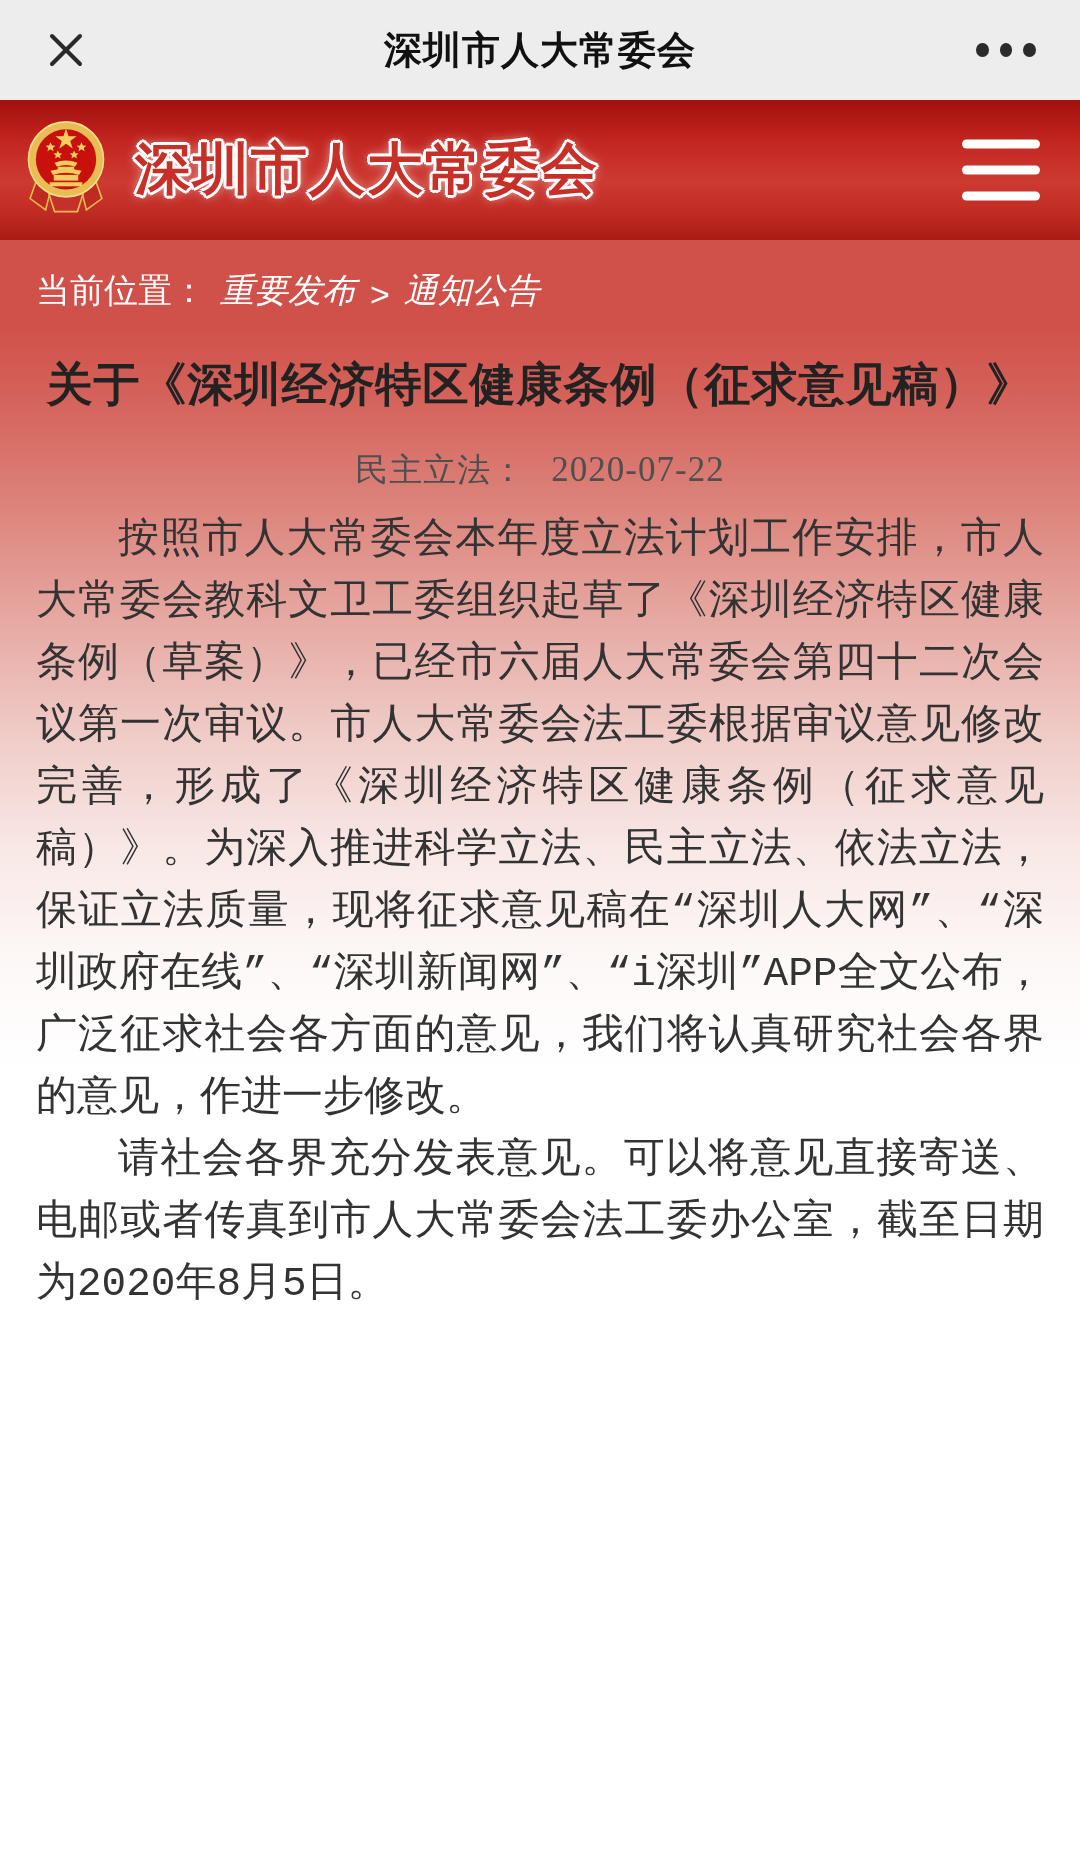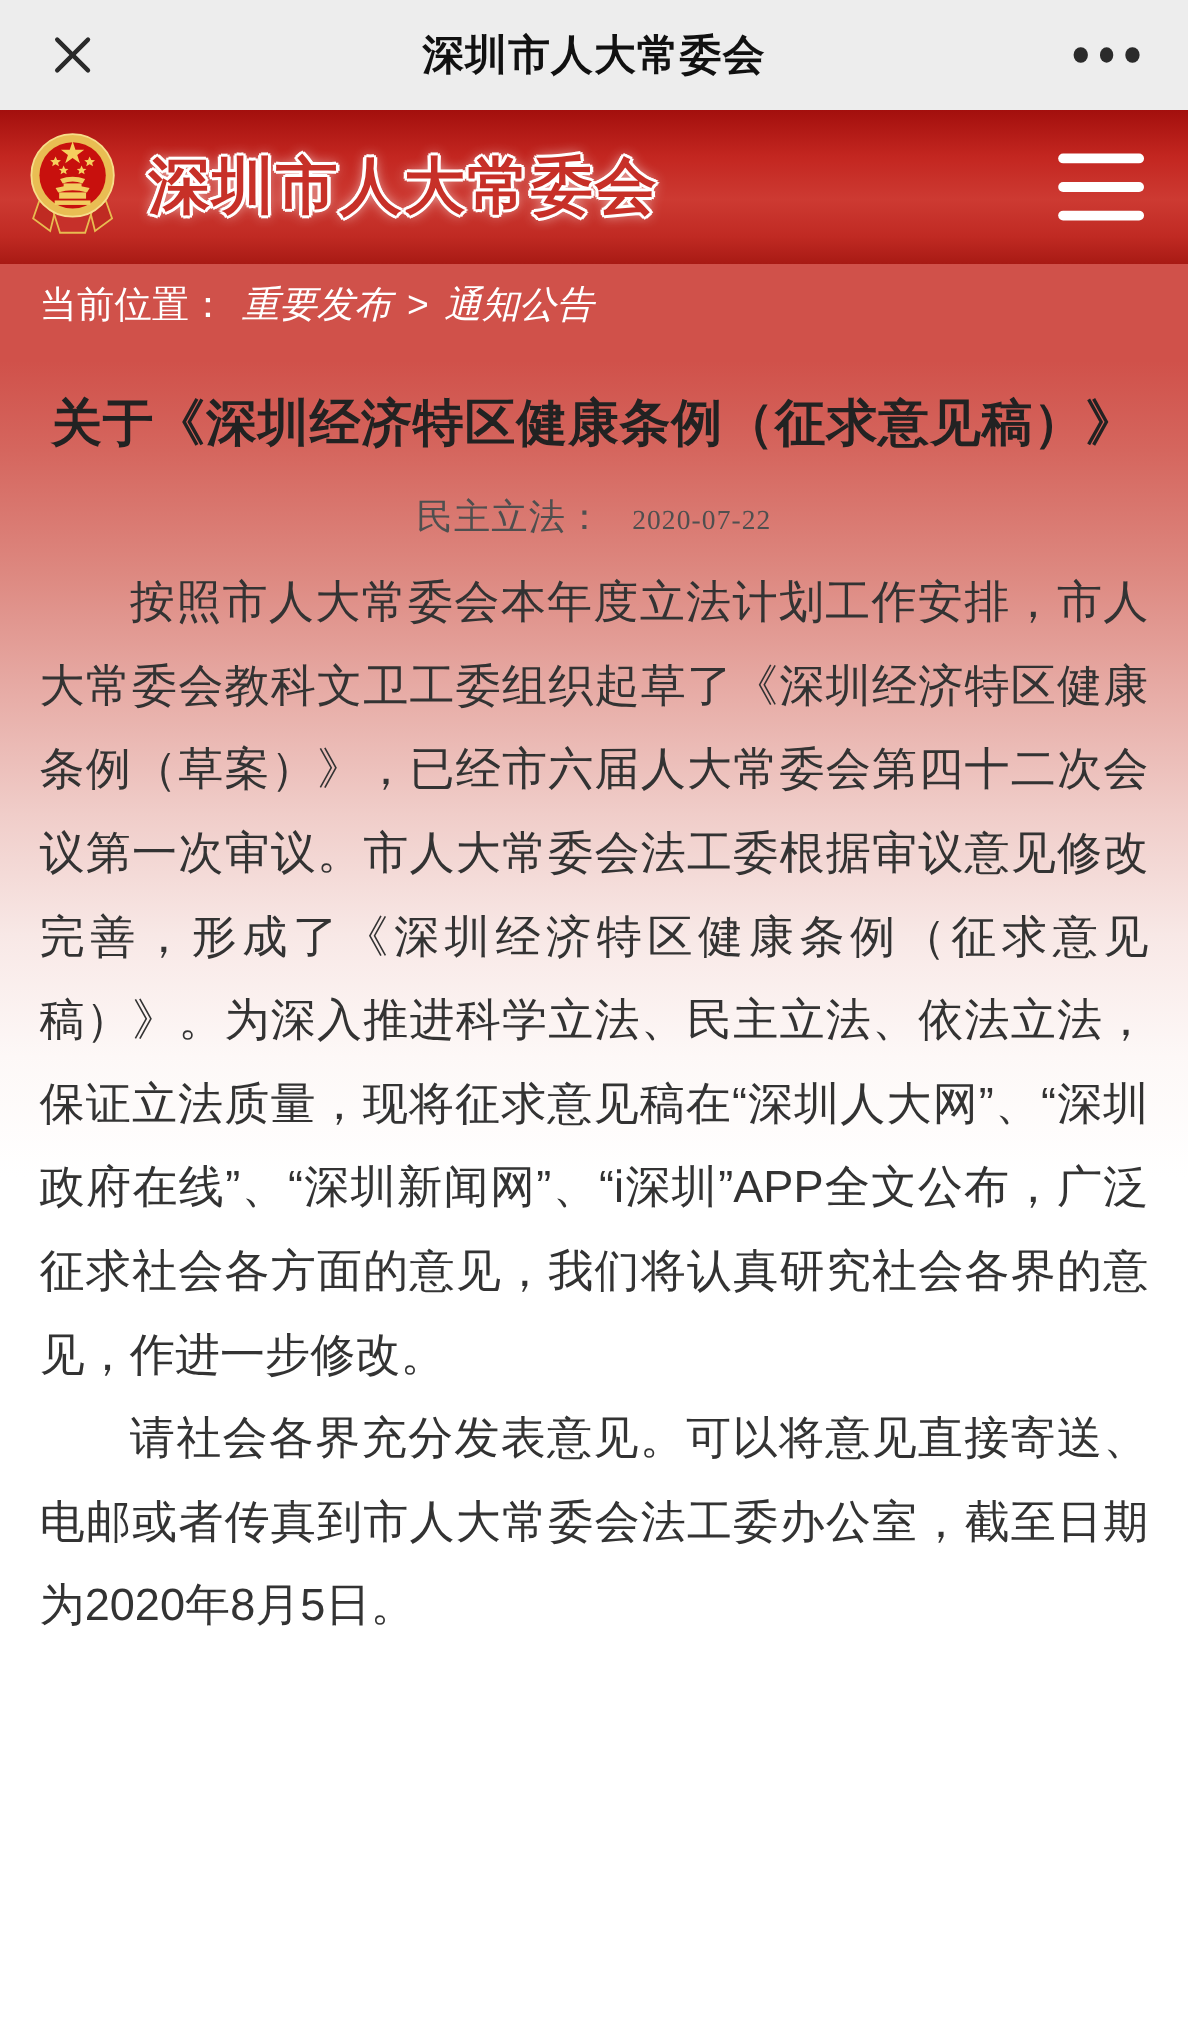--- a/index.html
+++ b/index.html
@@ -24,34 +24,34 @@
       -2px -2px 0 #fff,2px -2px 0 #fff,-2px 2px 0 #fff,2px 2px 0 #fff,0 0 12px rgba(255,255,255,.85);}
   .hamburger{position:absolute;right:40px;top:50%;transform:translateY(-50%);
     display:flex;flex-direction:column;gap:17px;width:78px;cursor:pointer;}
   .hamburger i{display:block;height:9px;border-radius:5px;background:#fff;}
 
   
   .content{height:1616px;box-sizing:border-box;
     background:linear-gradient(180deg,
       #d0514a 0px,#d0514a 88px,#d5665e 170px,#dd8880 280px,
       #e7aca6 390px,#f0cdc9 500px,#f8e8e6 610px,#fdf8f7 720px,#ffffff 830px,#ffffff 100%);}
-  .breadcrumb{height:74px;display:flex;align-items:center;padding:0 36px;font-size:34px;color:#fff;}
+  .breadcrumb{height:74px;display:flex;align-items:flex-end;padding:0 36px;font-size:34px;color:#fff;}
   .breadcrumb a{color:#fff;text-decoration:none;font-style:italic;}
   .bc-label{margin-right:14px;}
   .bc-sep{margin:0 14px;}
 
   .article-title{margin:26px 38px 0;text-align:center;font-weight:700;color:#222;
     font-size:46px;line-height:88px;letter-spacing:1px;}
   .article-title span{display:block;}
 
   .pubdate{margin-top:20px;text-align:center;font-size:33px;color:#4f4f4f;letter-spacing:1px;}
-  .pubdate .date{font-family:"Liberation Serif","DejaVu Serif",serif;font-size:25px;margin-left:26px;}
+  .pubdate .date{font-family:"Liberation Serif","DejaVu Serif",serif;font-size:35px;margin-left:26px;}
 
-  .body-text{margin:16px 36px 0;font-size:41px;line-height:76px;color:#333;
-    text-align:justify;text-justify:inter-ideograph;}
+  .body-text{margin:16px 36px 0;font-size:41px;line-height:62px;color:#333;
+    text-align:justify;text-justify:inter-ideograph;font-family:Liberation Mono, monospace;}
   .body-text p{margin:0;text-indent:2em;}
 </style>
 </head>
 <body>
 
 <div class="page">
 
   <header class="titlebar">
     <span class="tb-close">
       <svg width="44" height="44" viewBox="0 0 44 44" aria-hidden="true">

